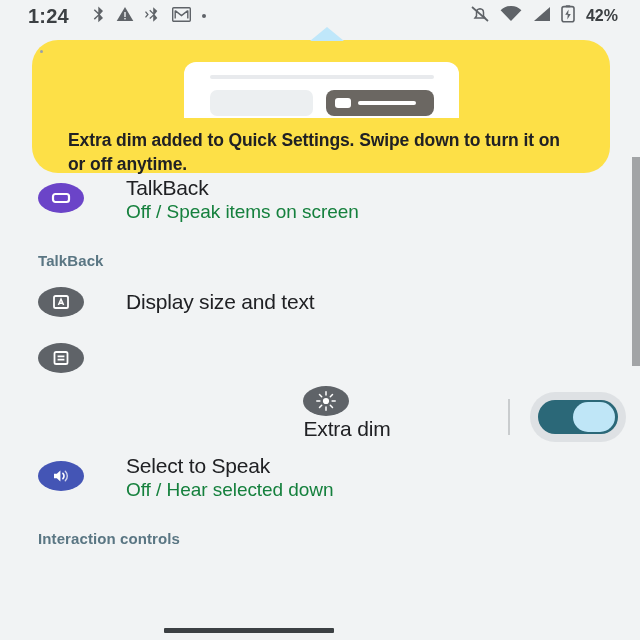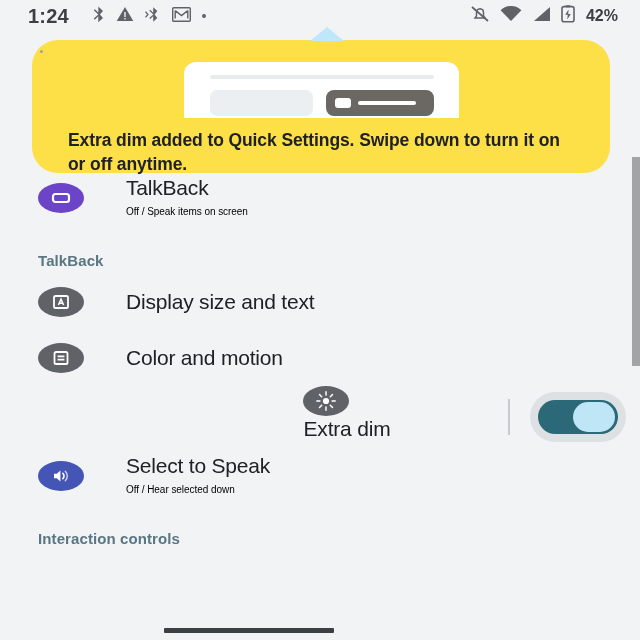--- a/index.html
+++ b/index.html
@@ -128,21 +128,21 @@
     border-radius: 50%;
     display: flex; align-items: center; justify-content: center;
     margin-right: 26px;
   }
   .row-text { flex: 1 1 auto; min-width: 0; margin-left: 16px; }
   .row-title {
     font-size: 21px; color: #202124; line-height: 26px;
     letter-spacing: -.2px;
   }
   .row-sub {
-    font-size: 10px; color: #000000; line-height: 19px;
+    font-size: 19px; color: #15803d; line-height: 19px;
     letter-spacing: -.05px; margin-top: 1px;
   }
   .row-sub.wrap { max-width: 320px; }
 
   
   .toggle-wrap {
     position: absolute; right: 22px; top: 50%;
     transform: translateY(-50%);
     display: flex; align-items: center;
   }
@@ -280,23 +280,20 @@
       </div>
     </div>
 
     <div class="row">
       <div class="row-icon" style="background:#5f6368;">
         <svg width="22" height="18" viewBox="0 0 22 18">
             <rect x="4.5" y="3" width="13" height="12" rx="1.6" fill="none" stroke="#ffffff" stroke-width="1.8"></rect>
             <path d="M7.6 7.4h6.8M7.6 10.6h6.8" stroke="#ffffff" stroke-width="1.6"></path>
           </svg>
       </div>
-      <div class="row-text">
-        <div class="row-title">Color and motion</div>
-      </div>
     </div>
 
     <div class="row" style="min-height:62px;flex-direction:column;">
       <div class="row-icon" style="background:#5f6368;">
         <svg width="24" height="24" viewBox="0 0 24 24">
           <circle cx="12" cy="12" r="3.1" fill="#ffffff"></circle>
           <g stroke="#ffffff" stroke-width="1.5" stroke-linecap="round">
             <path d="M12 2.8v3.1M12 18.1v3.1M2.8 12h3.1M18.1 12h3.1"></path>
             <path d="M5.5 5.5l2.2 2.2M16.3 16.3l2.2 2.2M18.5 5.5l-2.2 2.2M7.7 16.3l-2.2 2.2"></path>
           </g>

